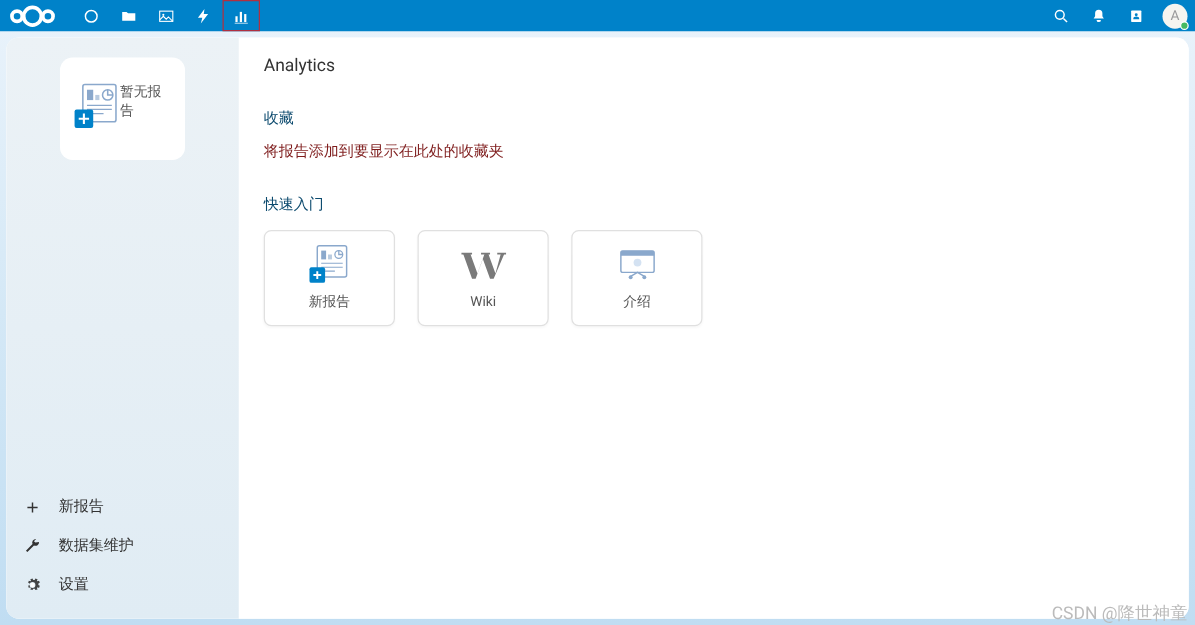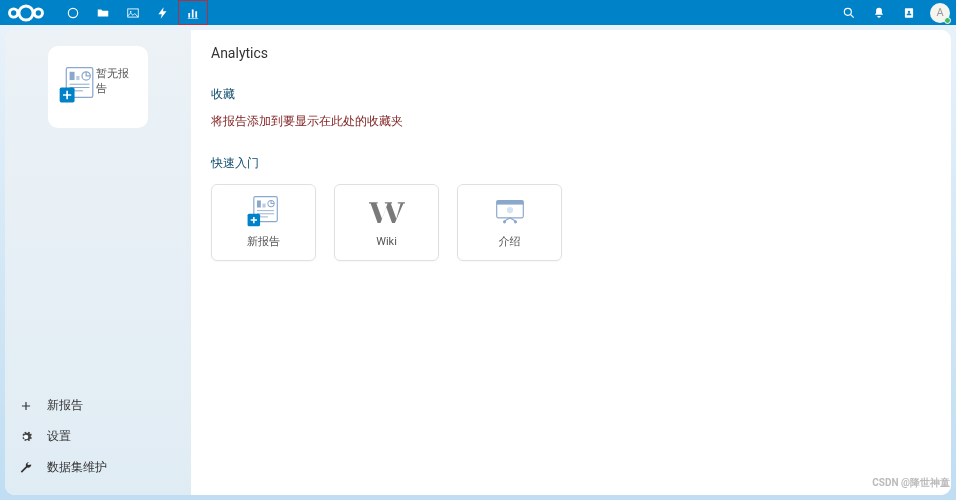--- a/index.html
+++ b/index.html
@@ -191,25 +191,24 @@
       display: flex;
       align-items: center;
       justify-content: center;
     }
     .card-label {
       font-size: 11px;
       color: #555;
     }
     .watermark {
       position: absolute;
-      bottom: 10px;
+      bottom: 0;
       right: 6px;
-      font-size: 10px;
+      font-size: 14px;
       color: #bbb;
-      font-weight: bold;
     }
   </style>
 </head>
 <body>
 
 <div class="header">
   <div class="header-left">
     <div class="logo">
       <svg viewBox="0 0 62 34" fill="none">
         <circle cx="31" cy="17" r="12" stroke="white" stroke-width="5"></circle>
@@ -298,30 +297,30 @@
       </div>
       <div class="sidebar-bottom">
         <div class="sidebar-item">
           <svg viewBox="0 0 24 24" fill="#333">
               <path d="M11 5h2v14h-2zM5 11h14v2H5z"></path>
             </svg>
           <span>新报告</span>
         </div>
         <div class="sidebar-item">
           <svg viewBox="0 0 24 24" fill="#333">
+              <path d="M21 6a5 5 0 01-7 5L5 20l-2-2 9-9a5 5 0 015-7l-3 3 2 2z"></path>
+            </svg>
+          <span>数据集维护</span>
+        </div>
+        <div class="sidebar-item">
+          <svg viewBox="0 0 24 24" fill="#333">
               <path d="M12 8a4 4 0 100 8 4 4 0 000-8zm8 4l2 1-1 3-2-1a8 8 0 01-1 1l1 2-3 1-1-2h-2l-1 2-3-1 1-2a8 8 0 01-1-1l-2 1-1-3 2-1v-2l-2-1 1-3 2 1 1-1-1-2 3-1 1 2h2l1-2 3 1-1 2 1 1 2-1 1 3-2 1z" opacity="0.9"></path>
               <circle cx="12" cy="12" r="3" fill="white"></circle>
             </svg>
           <span>设置</span>
-        </div>
-        <div class="sidebar-item">
-          <svg viewBox="0 0 24 24" fill="#333">
-              <path d="M21 6a5 5 0 01-7 5L5 20l-2-2 9-9a5 5 0 015-7l-3 3 2 2z"></path>
-            </svg>
-          <span>数据集维护</span>
         </div>
       </div>
     </div>
 
     <div class="main-content">
       <h2 class="page-title">Analytics</h2>
 
       <div class="section-title">收藏</div>
       <div class="section-desc">将报告添加到要显示在此处的收藏夹</div>
 

